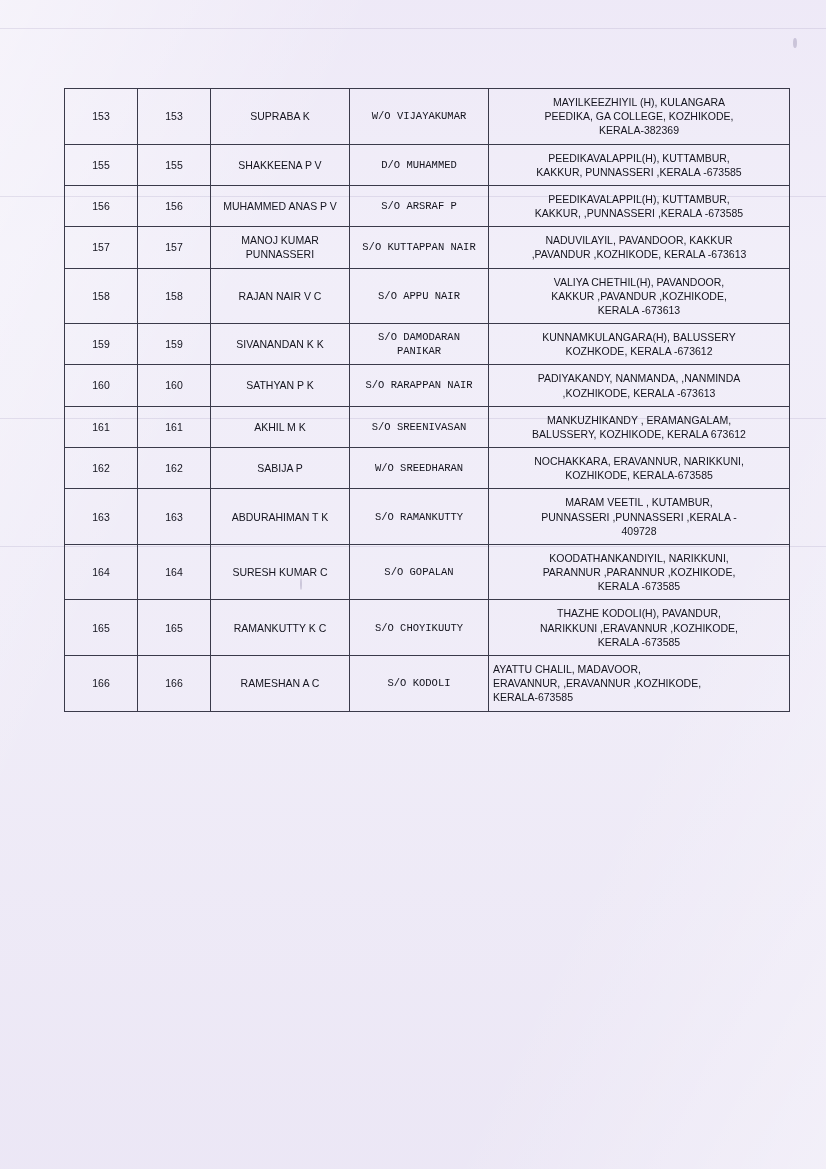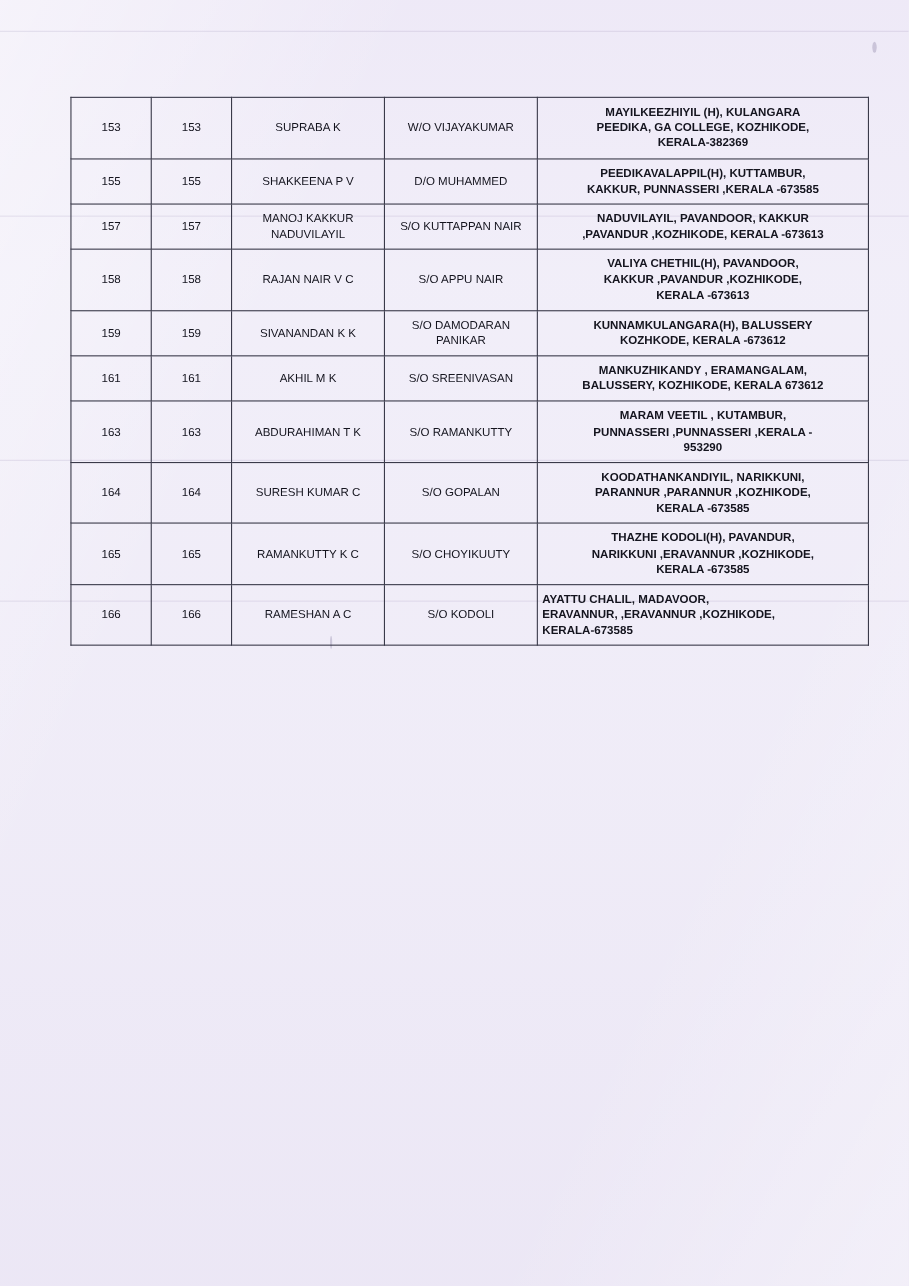--- a/index.html
+++ b/index.html
@@ -54,27 +54,27 @@
     font-size: 10.5px;
     color: #14141e;
     text-align: center;
     vertical-align: middle;
     padding: 6px 4px;
     line-height: 1.35;
   }
   td.c-sl      { width: 64px; }
   td.c-no      { width: 64px; }
   td.c-name    { width: 130px; }
-  td.c-rel     { width: 130px; }
+  td.c-rel     { width: 130px; font-family: Liberation Mono, monospace; }
   td.c-addr    { width: 292px; text-align: center; padding-left: 8px; padding-right: 8px; }
   tr.r-last td.c-addr {
     text-align: left;
     margin-left: 36px;
   }
-  .addr-line { display: block; font-weight: bold; }
+  .addr-line { display: block; }
 </style>
 </head>
 <body>
 
 <div class="paper-tint"></div>
 
 <div class="scan-line" style="top:28px;"></div>
 <div class="scan-line" style="top:196px;"></div>
 <div class="scan-line" style="top:418px;"></div>
 <div class="scan-line" style="top:546px;"></div>
@@ -99,23 +99,33 @@
           <td class="c-sl">155</td>
           <td class="c-no">155</td>
           <td class="c-name">SHAKKEENA P V</td>
           <td class="c-rel">D/O MUHAMMED</td>
           <td class="c-addr">
             <span class="addr-line">PEEDIKAVALAPPIL(H), KUTTAMBUR,</span>
             <span class="addr-line">KAKKUR,  PUNNASSERI ,KERALA -673585</span>
           </td>
         </tr>
         <tr>
+          <td class="c-sl">156</td>
+          <td class="c-no">156</td>
+          <td class="c-name">MUHAMMED ANAS P V</td>
+          <td class="c-rel">S/O ARSRAF P</td>
+          <td class="c-addr">
+            <span class="addr-line">PEEDIKAVALAPPIL(H), KUTTAMBUR,</span>
+            <span class="addr-line">KAKKUR,  ,PUNNASSERI ,KERALA -673585</span>
+          </td>
+        </tr>
+        <tr>
           <td class="c-sl">157</td>
           <td class="c-no">157</td>
-          <td class="c-name">MANOJ KAKKUR NADUVILAYIL</td>
+          <td class="c-name">MANOJ KUMAR PUNNASSERI</td>
           <td class="c-rel">S/O KUTTAPPAN NAIR</td>
           <td class="c-addr">
             <span class="addr-line">NADUVILAYIL, PAVANDOOR, KAKKUR</span>
             <span class="addr-line">,PAVANDUR ,KOZHIKODE, KERALA -673613</span>
           </td>
         </tr>
         <tr>
           <td class="c-sl">158</td>
           <td class="c-no">158</td>
           <td class="c-name">RAJAN NAIR V C</td>
@@ -130,38 +140,58 @@
           <td class="c-sl">159</td>
           <td class="c-no">159</td>
           <td class="c-name">SIVANANDAN K K</td>
           <td class="c-rel">S/O DAMODARAN PANIKAR</td>
           <td class="c-addr">
             <span class="addr-line">KUNNAMKULANGARA(H), BALUSSERY</span>
             <span class="addr-line">KOZHKODE, KERALA -673612</span>
           </td>
         </tr>
         <tr>
+          <td class="c-sl">160</td>
+          <td class="c-no">160</td>
+          <td class="c-name">SATHYAN P K</td>
+          <td class="c-rel">S/O RARAPPAN NAIR</td>
+          <td class="c-addr">
+            <span class="addr-line">PADIYAKANDY, NANMANDA,  ,NANMINDA</span>
+            <span class="addr-line">,KOZHIKODE, KERALA -673613</span>
+          </td>
+        </tr>
+        <tr>
           <td class="c-sl">161</td>
           <td class="c-no">161</td>
           <td class="c-name">AKHIL M K</td>
           <td class="c-rel">S/O SREENIVASAN</td>
           <td class="c-addr">
             <span class="addr-line">MANKUZHIKANDY , ERAMANGALAM,</span>
             <span class="addr-line">BALUSSERY,  KOZHIKODE, KERALA 673612</span>
           </td>
         </tr>
         <tr>
+          <td class="c-sl">162</td>
+          <td class="c-no">162</td>
+          <td class="c-name">SABIJA P</td>
+          <td class="c-rel">W/O SREEDHARAN</td>
+          <td class="c-addr">
+            <span class="addr-line">NOCHAKKARA, ERAVANNUR, NARIKKUNI,</span>
+            <span class="addr-line">KOZHIKODE, KERALA-673585</span>
+          </td>
+        </tr>
+        <tr>
           <td class="c-sl">163</td>
           <td class="c-no">163</td>
           <td class="c-name">ABDURAHIMAN T K</td>
           <td class="c-rel">S/O RAMANKUTTY</td>
           <td class="c-addr">
             <span class="addr-line">MARAM VEETIL , KUTAMBUR,</span>
             <span class="addr-line">PUNNASSERI ,PUNNASSERI ,KERALA -</span>
-            <span class="addr-line">953290</span>
+            <span class="addr-line">409728</span>
           </td>
         </tr>
         <tr>
           <td class="c-sl">164</td>
           <td class="c-no">164</td>
           <td class="c-name">SURESH KUMAR C</td>
           <td class="c-rel">S/O GOPALAN</td>
           <td class="c-addr">
             <span class="addr-line">KOODATHANKANDIYIL, NARIKKUNI,</span>
             <span class="addr-line">PARANNUR ,PARANNUR ,KOZHIKODE,</span>

